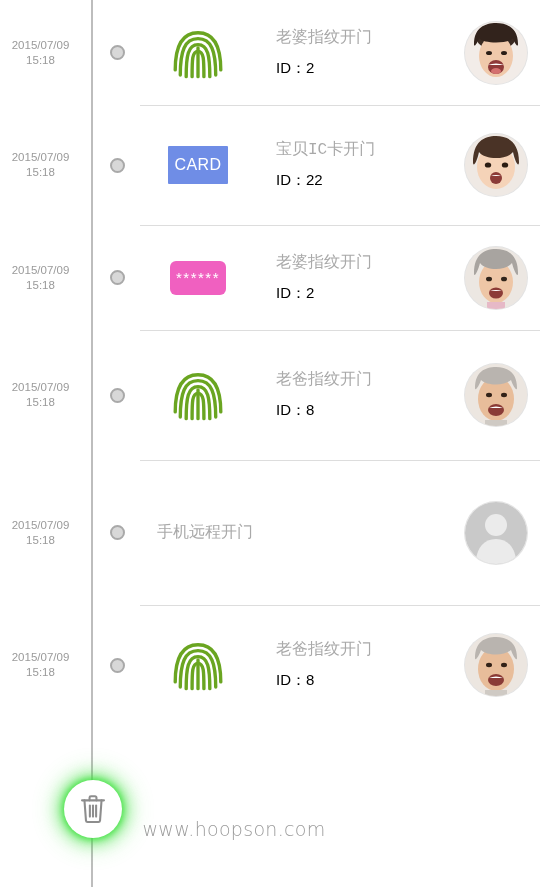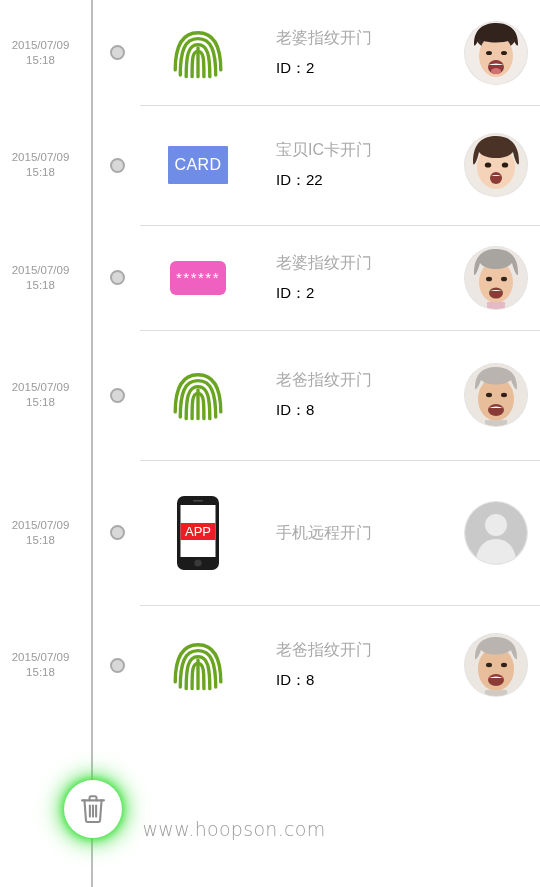--- a/index.html
+++ b/index.html
@@ -94,20 +94,21 @@
     flex: 1 1 auto;
     padding-left: 8px;
     color: #adadad;
     overflow: hidden;
   }
   .entry-title {
     font-size: 16px;
     line-height: 30px;
     color: #a9a9a9;
     white-space: nowrap;
+    font-family: Liberation Mono, monospace;
   }
   .entry-id {
     font-size: 15px;
     line-height: 30px;
     color: #000000;
     white-space: nowrap;
   }
 
   
   .avatar-col {
@@ -365,30 +366,20 @@
     <div class="row-sep" style="top:460px;"></div>
 
     <div class="log-entry" style="height:145px;">
       <div class="ts-col">
         <span class="ts-date">2015/07/09</span>
         <span class="ts-time">15:18</span>
       </div>
       <div class="dot-col">
         <span class="tl-dot"></span>
       </div>
-      <div class="icon-col">
-        <svg class="phone-icon" viewBox="0 0 42 74">
-          <rect x="0" y="0" width="42" height="74" rx="7" fill="#1b1b1b"></rect>
-          <rect x="3.5" y="9" width="35" height="52" fill="#ffffff"></rect>
-          <rect x="3.5" y="27" width="35" height="17" fill="#ee1c25"></rect>
-          <text x="21" y="40" font-family="'Liberation Sans', sans-serif" font-size="13" fill="#ffffff" text-anchor="middle">APP</text>
-          <circle cx="21" cy="67" r="3.6" fill="#3a3a3a"></circle>
-          <rect x="16" y="4" width="10" height="1.6" rx="0.8" fill="#4a4a4a"></rect>
-        </svg>
-      </div>
       <div class="text-col">
         <div class="entry-title">手机远程开门</div>
       </div>
       <div class="avatar-col">
         <div class="avatar">
           <svg viewBox="0 0 62 62">
             <circle cx="31" cy="31" r="31" fill="#c9c9c9"></circle>
             <circle cx="31" cy="23" r="11" fill="#ebebeb"></circle>
             <path d="M31 37 C43 37 50 46 51 58 C45 61 38 62 31 62 C24 62 17 61 11 58 C12 46 19 37 31 37Z" fill="#ebebeb"></path>
           </svg>

